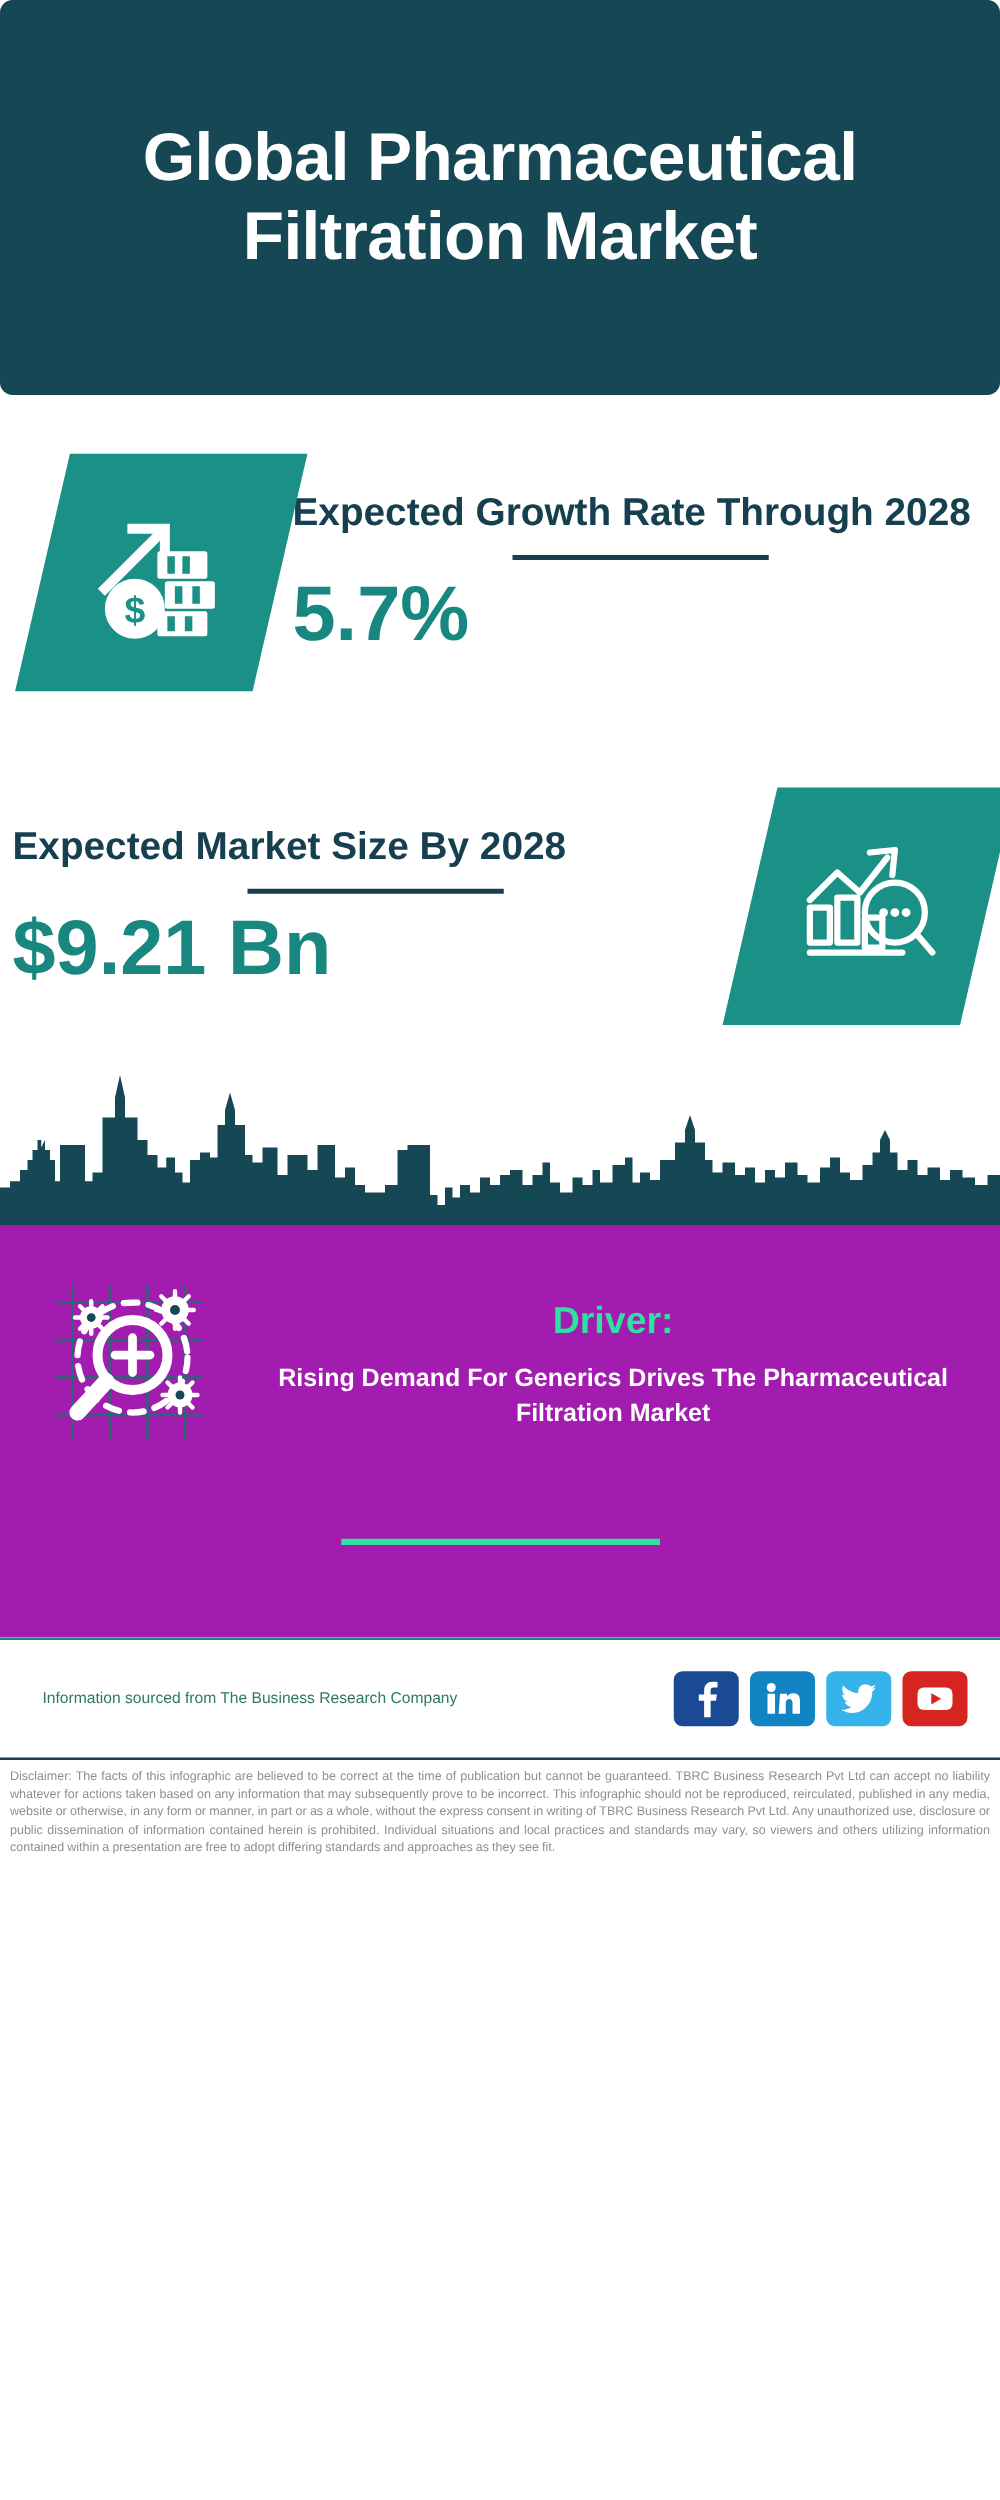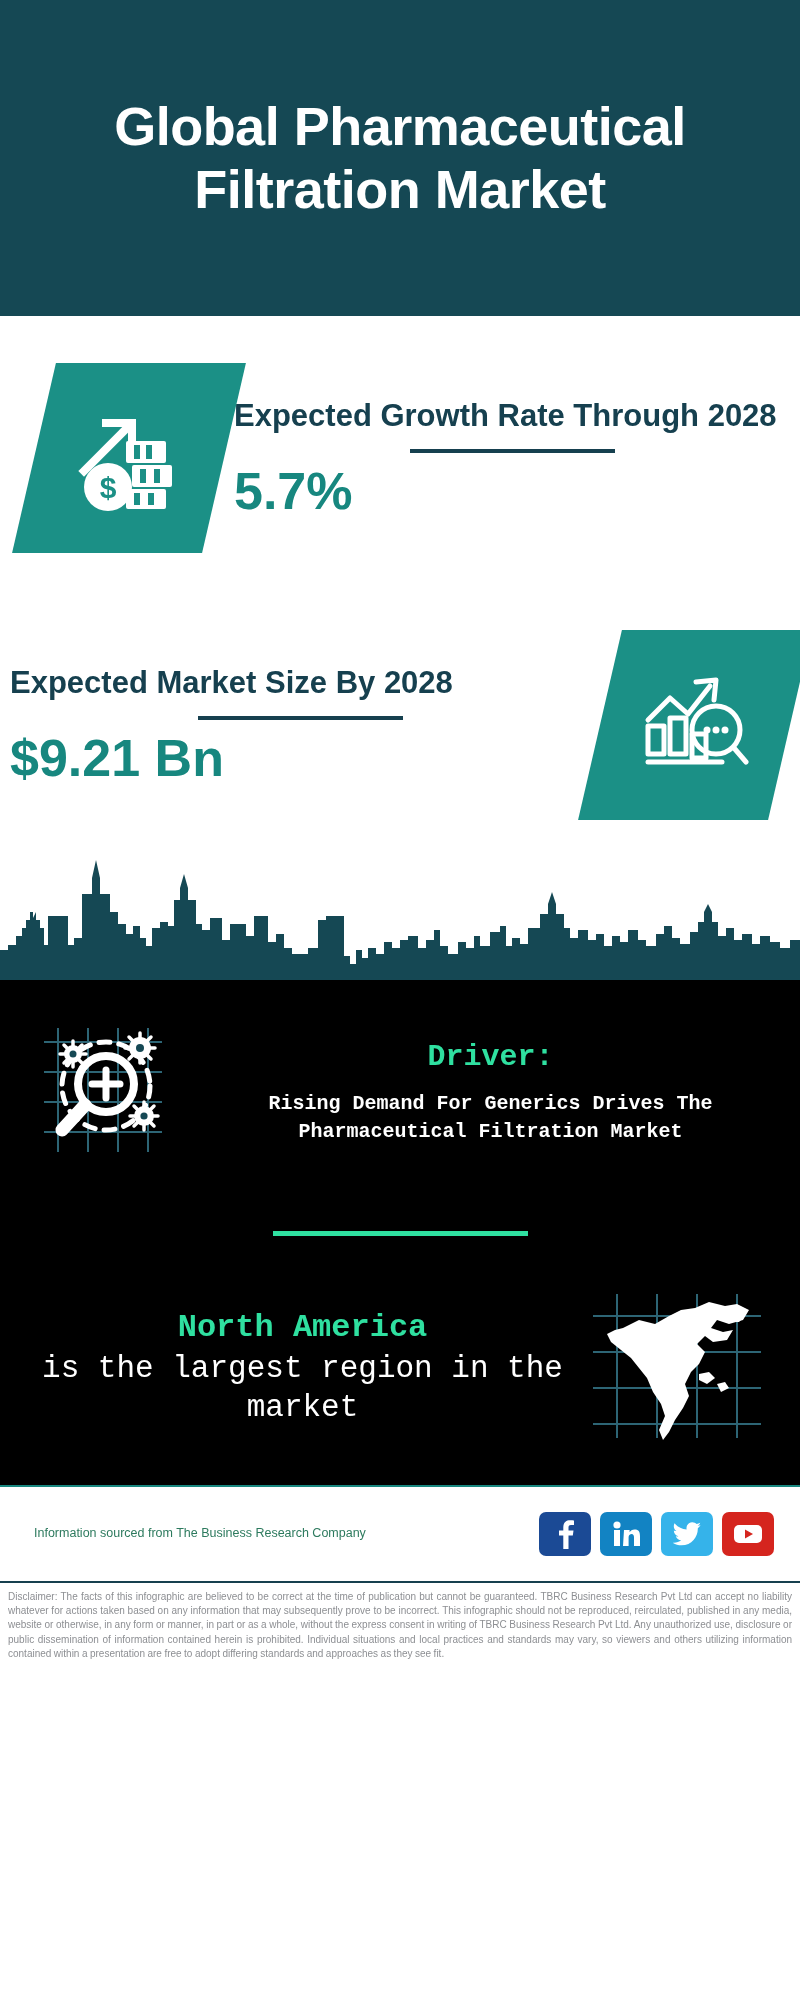--- a/index.html
+++ b/index.html
@@ -17,20 +17,21 @@
   }
 
   
   .header {
     background:#154854;
     height:316px;
     display:flex;
     align-items:center;
     justify-content:center;
     padding:0 28px;
+    border-radius:10px;
   }
   .header-title {
     color:#ffffff;
     font-size:54px;
     line-height:1.16;
     font-weight:bold;
     text-align:center;
     letter-spacing:-0.5px;
   }
 
@@ -63,39 +64,38 @@
     line-height:1.28;
   }
   .stat-rule {
     width:205px;
     height:4px;
     background:#16404f;
     margin:14px auto 10px auto;
   }
   .stat-value {
     color:#17877f;
-    font-size:52px;
+    font-size:62px;
     font-weight:bold;
     line-height:1.1;
   }
 
   
   .skyline-wrap {
     position:relative;
     height:130px;
     background:#ffffff;
     line-height:0;
   }
   .skyline-wrap svg { display:block; width:800px; height:130px; }
 
   
   .dark-panel {
-    background:#000000;
+    background:#a21caf;
     padding:14px 0 30px 0;
-    font-family:Liberation Mono, monospace;
   }
 
   .driver-row {
     display:flex;
     align-items:center;
     padding:12px 30px 0 30px;
   }
   .driver-icon { flex:0 0 auto; width:175px; }
   .driver-copy { flex:1 1 auto; text-align:center; padding-left:6px; }
   .driver-heading {
@@ -308,42 +308,20 @@
         </svg>
       </div>
       <div class="driver-copy">
         <div class="driver-heading">Driver:</div>
         <div class="driver-body">Rising Demand For Generics Drives The Pharmaceutical Filtration Market</div>
       </div>
     </div>
 
     <div class="divider"></div>
 
-    <div class="region-row">
-      <div class="region-copy">
-        <div class="region-name">North America</div>
-        <div class="region-sub">is the largest region in the market</div>
-      </div>
-      <div class="region-map">
-        <svg width="190" height="170" viewBox="0 0 190 170">
-          <g stroke="#2d6575" stroke-width="2" fill="none">
-            <path d="M40 14 V158 M80 14 V158 M120 14 V158 M160 14 V158"></path>
-            <path d="M16 36 H184 M16 72 H184 M16 108 H184 M16 144 H184"></path>
-          </g>
-          <path fill="#ffffff" d="M46 48 L62 40 L78 44 L92 36 L104 30 L118 28 L132 22 L148 26
-            L160 24 L172 30 L166 40 L152 44 L140 40 L134 48 L146 52 L156 50 L150 60 L136 62
-            L128 56 L120 64 L128 72 L122 84 L114 92 L108 104 L112 116 L106 128 L98 140
-            L92 152 L86 160 L82 150 L88 136 L84 124 L76 112 L70 98 L62 88 L54 78 L44 70
-            L34 62 L30 54 L38 50 Z"></path>
-          <path fill="#ffffff" d="M150 34 L160 32 L168 36 L162 42 L152 42 Z"></path>
-          <path fill="#ffffff" d="M122 94 L132 92 L138 98 L130 104 L122 100 Z"></path>
-          <path fill="#ffffff" d="M140 104 L148 102 L152 108 L144 112 Z"></path>
-        </svg>
-      </div>
-    </div>
 
   </div>
 
   <div class="footer-bar">
     <div class="source-text">
       <div class="source-line">Information sourced from The Business Research Company</div>
     </div>
     <div class="social-icons">
       <div class="social facebook">
         <svg width="22" height="30" viewBox="0 0 22 30">

